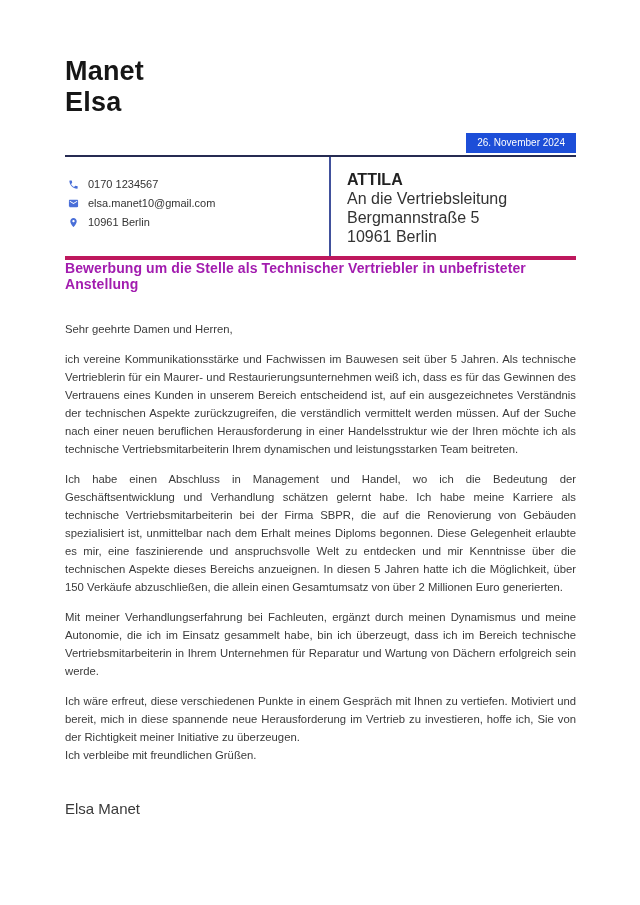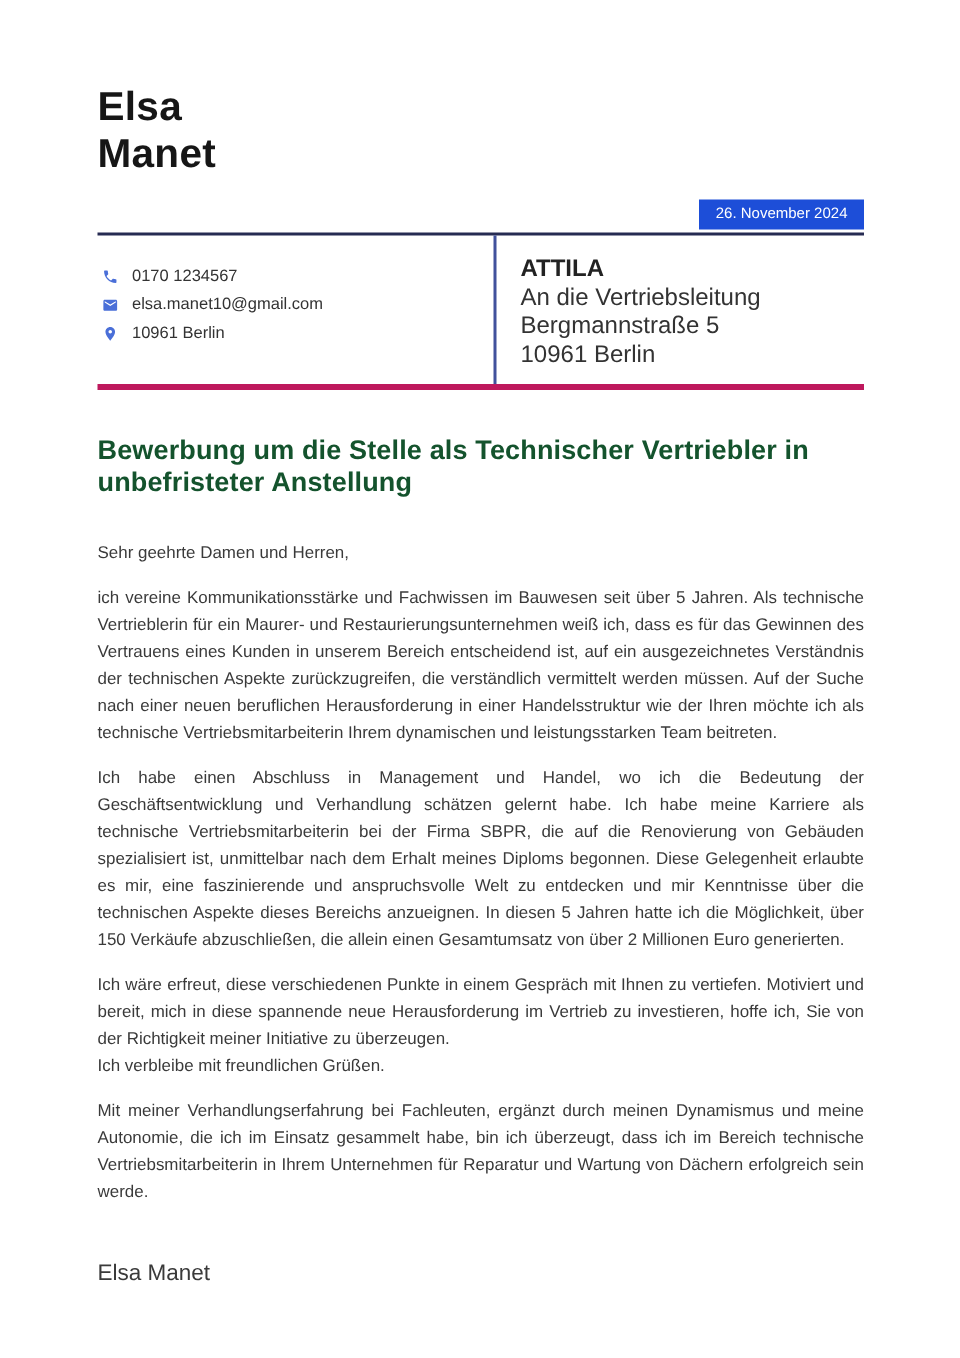--- a/index.html
+++ b/index.html
@@ -77,24 +77,23 @@
   }
   .recipient-col {
     padding: 1px 0 0 16px;
     font-size: 16px;
     line-height: 19px;
     color: #333333;
   }
   .recipient-company { font-weight: 700; color: #222222; }
   
   .subject {
-    margin-top: 30px;
-    font-size: 18px;
+    font-size: 14px;
     font-weight: 700;
-    color: #14532d;
+    color: #a21caf;
     letter-spacing: 0.1px;
   }
   .salutation {
     margin-top: 28px;
     font-size: 11.3px;
     line-height: 18px;
     margin-bottom: 12px;
   }
   .para {
     font-size: 11.3px;
@@ -108,22 +107,22 @@
     font-size: 15px;
     line-height: 18px;
   }
 </style>
 </head>
 <body>
 
 <div class="page">
 
   <div class="name">
+    <div>Manet</div>
     <div>Elsa</div>
-    <div>Manet</div>
   </div>
 
   <div class="date-row">
     <span class="date-badge">26. November 2024</span>
   </div>
 
   <div class="info-section">
     <div class="contact-col">
       <div class="contact-row">
         <span class="icon">
@@ -158,21 +157,21 @@
       <div>10961 Berlin</div>
     </div>
   </div>
 
   <h2 class="subject">Bewerbung um die Stelle als Technischer Vertriebler in unbefristeter Anstellung</h2>
 
   <p class="salutation">Sehr geehrte Damen und Herren,</p>
 
   <p class="para">ich vereine Kommunikationsstärke und Fachwissen im Bauwesen seit über 5 Jahren. Als technische Vertrieblerin für ein Maurer- und Restaurierungsunternehmen weiß ich, dass es für das Gewinnen des Vertrauens eines Kunden in unserem Bereich entscheidend ist, auf ein ausgezeichnetes Verständnis der technischen Aspekte zurückzugreifen, die verständlich vermittelt werden müssen. Auf der Suche nach einer neuen beruflichen Herausforderung in einer Handelsstruktur wie der Ihren möchte ich als technische Vertriebsmitarbeiterin Ihrem dynamischen und leistungsstarken Team beitreten.</p>
   <p class="para">Ich habe einen Abschluss in Management und Handel, wo ich die Bedeutung der Geschäftsentwicklung und Verhandlung schätzen gelernt habe. Ich habe meine Karriere als technische Vertriebsmitarbeiterin bei der Firma SBPR, die auf die Renovierung von Gebäuden spezialisiert ist, unmittelbar nach dem Erhalt meines Diploms begonnen. Diese Gelegenheit erlaubte es mir, eine faszinierende und anspruchsvolle Welt zu entdecken und mir Kenntnisse über die technischen Aspekte dieses Bereichs anzueignen. In diesen 5 Jahren hatte ich die Möglichkeit, über 150 Verkäufe abzuschließen, die allein einen Gesamtumsatz von über 2 Millionen Euro generierten.</p>
+  <p class="para">Mit meiner Verhandlungserfahrung bei Fachleuten, ergänzt durch meinen Dynamismus und meine Autonomie, die ich im Einsatz gesammelt habe, bin ich überzeugt, dass ich im Bereich technische Vertriebsmitarbeiterin in Ihrem Unternehmen für Reparatur und Wartung von Dächern erfolgreich sein werde.</p>
   <p class="para">
     <span>Ich wäre erfreut, diese verschiedenen Punkte in einem Gespräch mit Ihnen zu vertiefen. Motiviert und bereit, mich in diese spannende neue Herausforderung im Vertrieb zu investieren, hoffe ich, Sie von der Richtigkeit meiner Initiative zu überzeugen.</span><br>
     <span>Ich verbleibe mit freundlichen Grüßen.</span>
   </p>
-  <p class="para">Mit meiner Verhandlungserfahrung bei Fachleuten, ergänzt durch meinen Dynamismus und meine Autonomie, die ich im Einsatz gesammelt habe, bin ich überzeugt, dass ich im Bereich technische Vertriebsmitarbeiterin in Ihrem Unternehmen für Reparatur und Wartung von Dächern erfolgreich sein werde.</p>
 
   <p class="signature">Elsa Manet</p>
 
 </div>
 
 </body></html>

